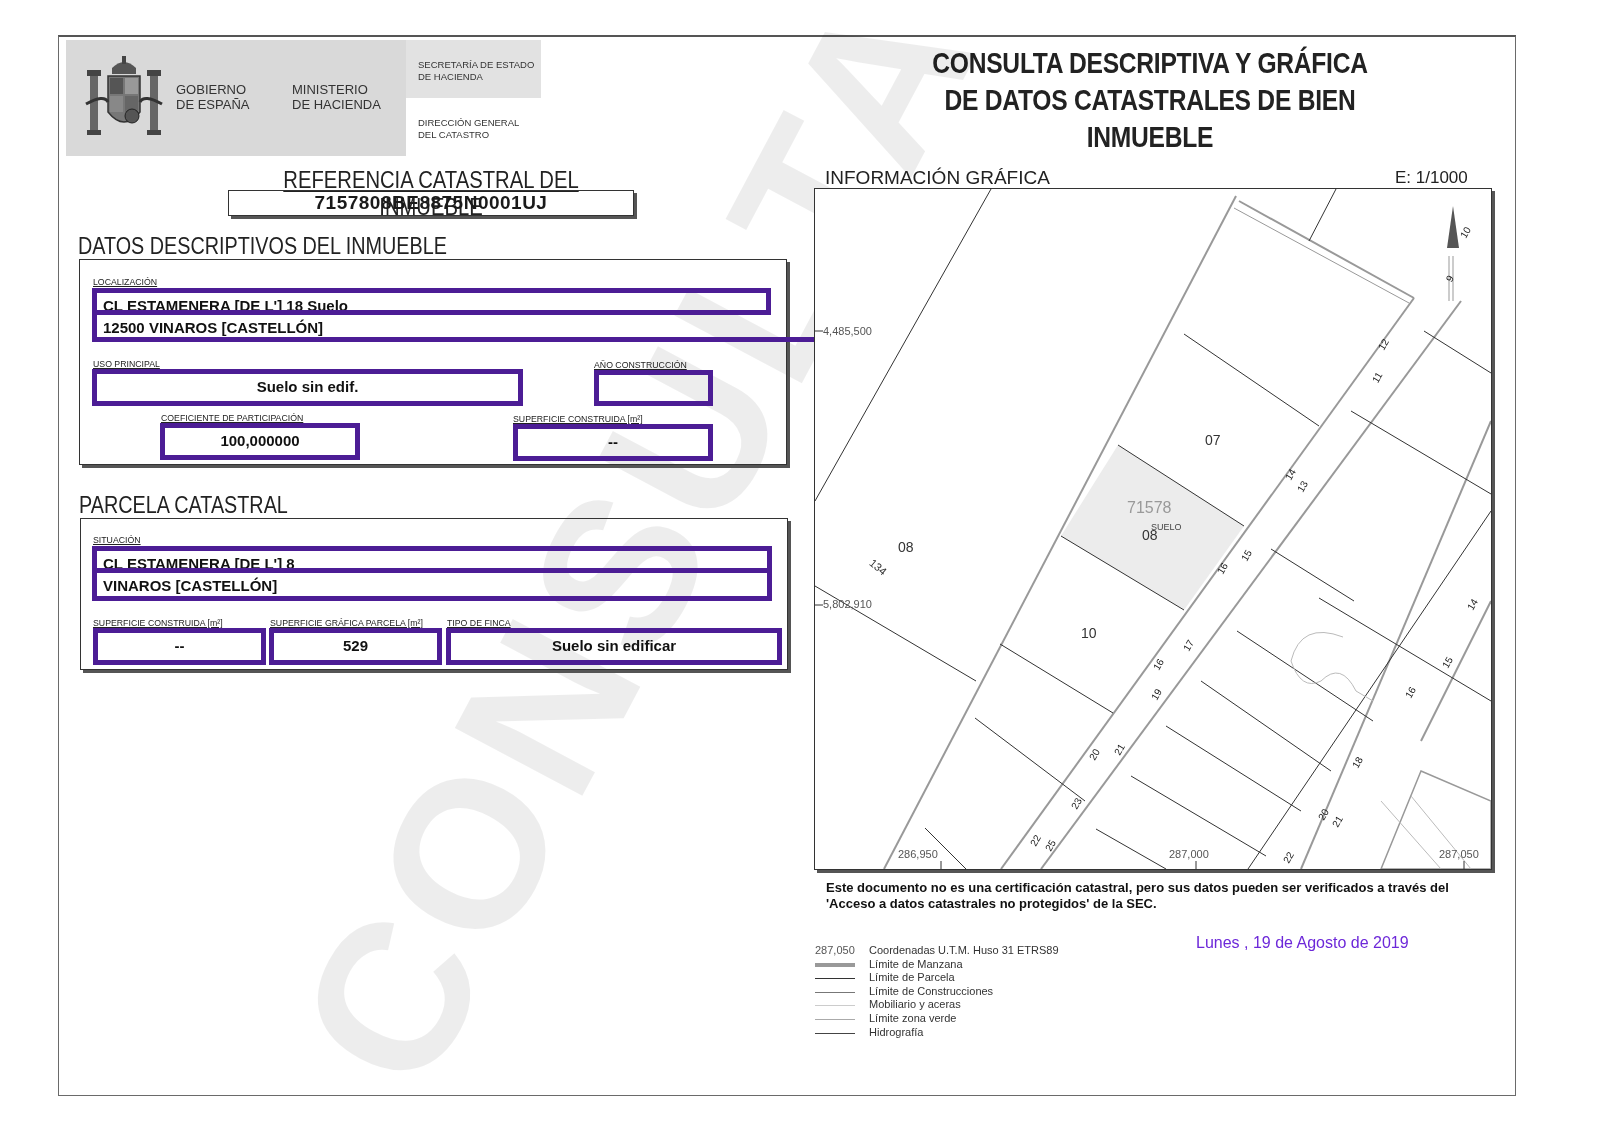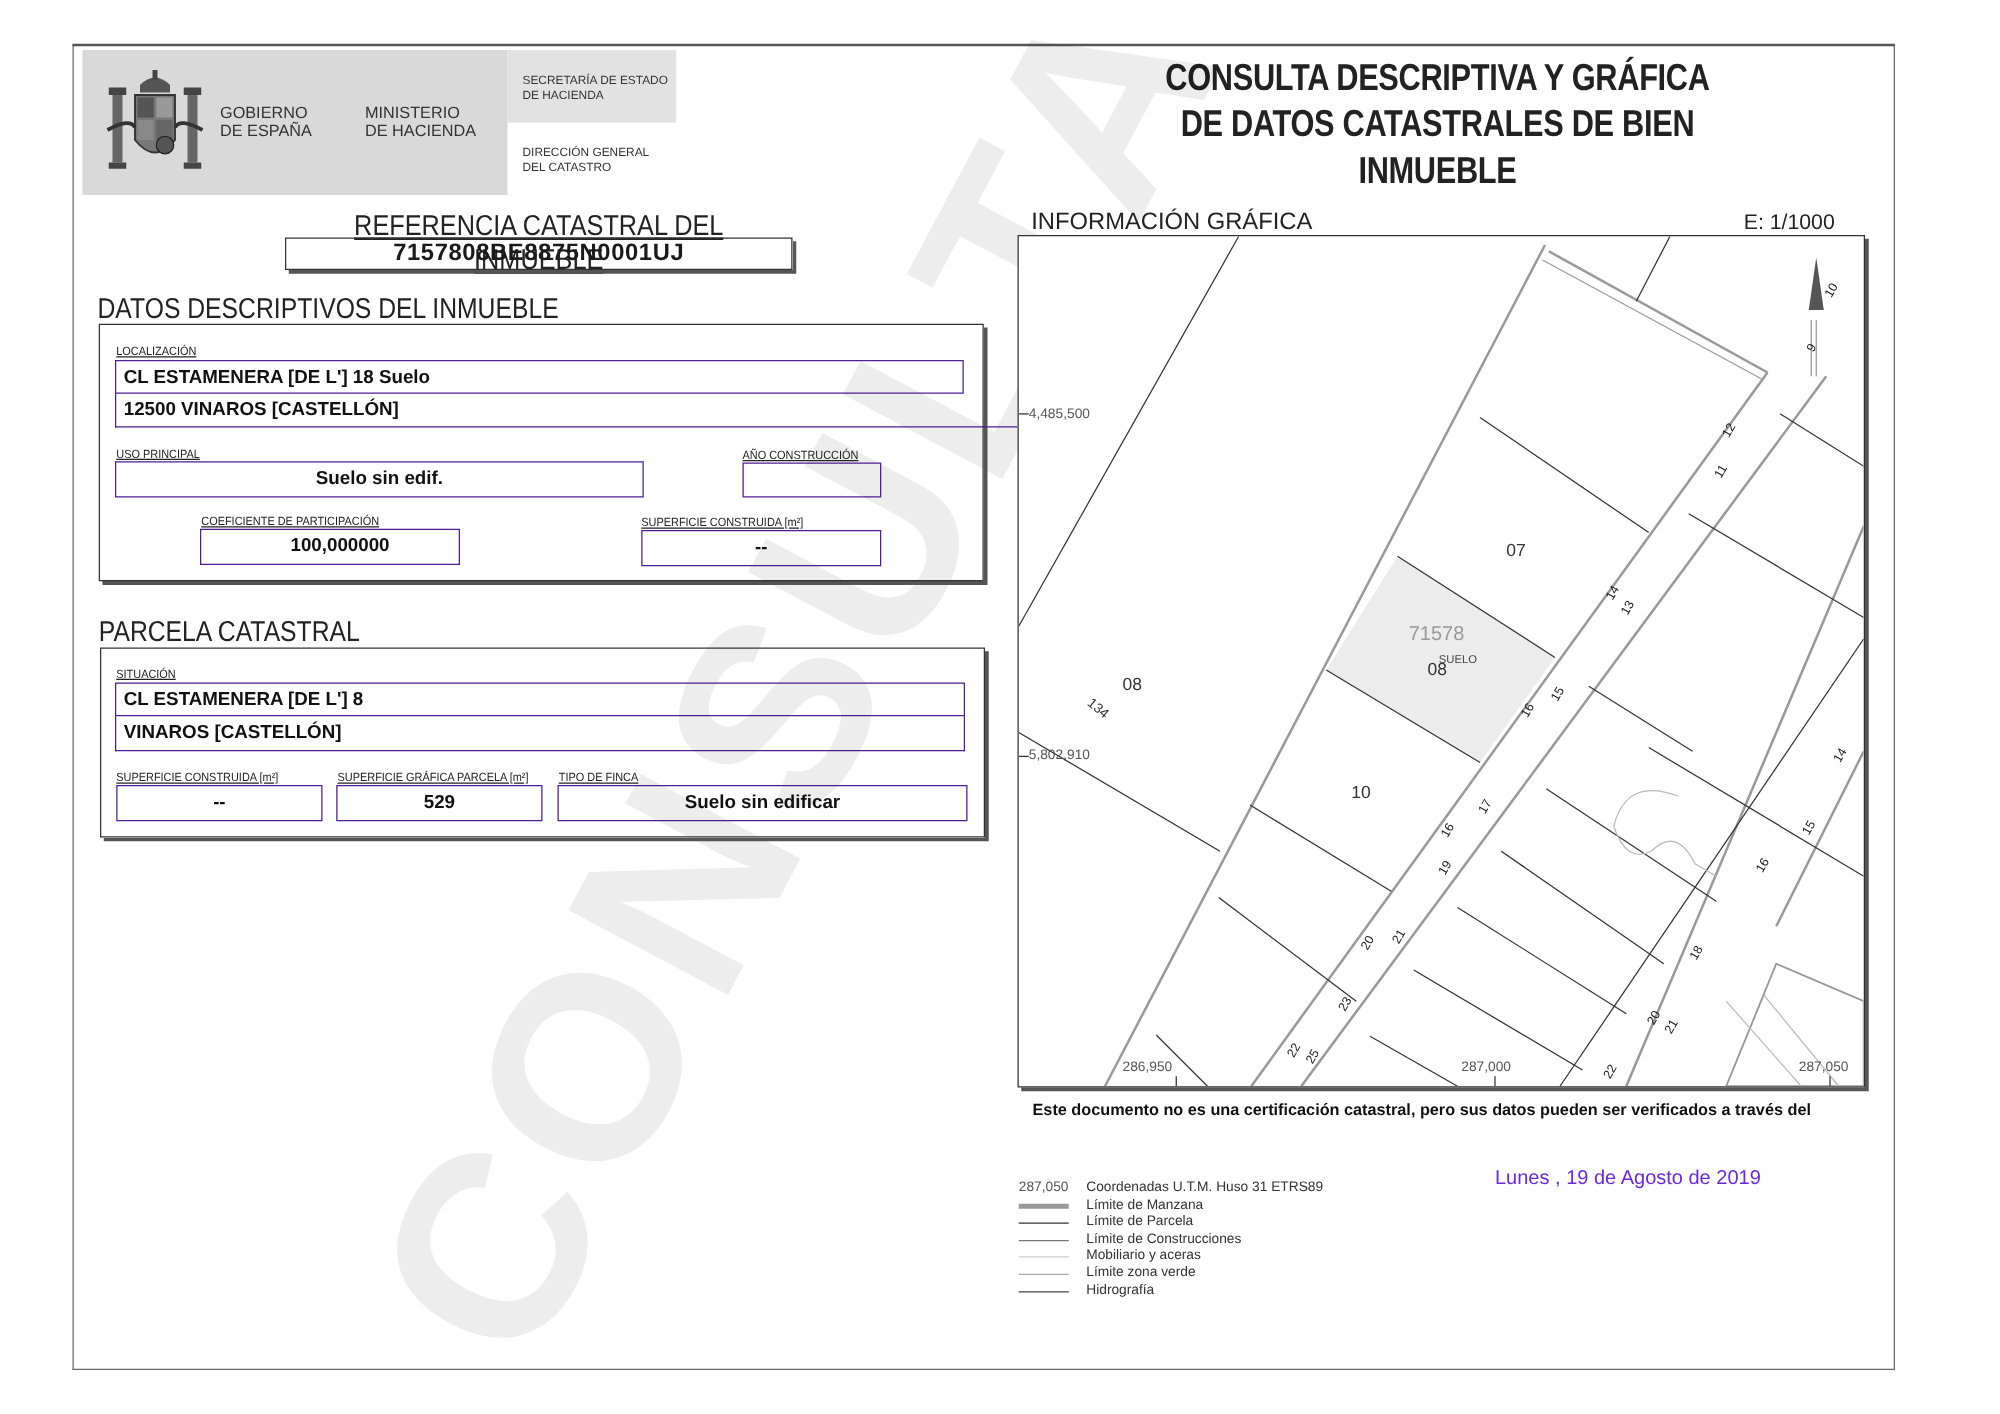--- a/index.html
+++ b/index.html
@@ -15,21 +15,21 @@
   .dir-text { position:absolute; left:352px; top:77px; font-size:9.5px; line-height:12px; color:#333; }
 
   .main-title { position:absolute; left:880px; top:44px; width:540px; text-align:center; font-family:"Liberation Sans", sans-serif; font-weight:bold; font-size:30px; line-height:37px; color:#222; transform:scaleX(0.82); transform-origin:center top; letter-spacing:-0.3px; }
 
   .ref-title { position:absolute; left:226px; top:167px; width:410px; text-align:center; font-size:23px; font-weight:normal; text-decoration:underline; color:#222; transform:scaleX(0.88); transform-origin:center; }
   .ref-box { position:absolute; left:228px; top:190px; width:404px; height:24px; border:1px solid #333; box-shadow:3px 3px 0 #555; text-align:center; font-size:19px; font-weight:bold; line-height:24px; letter-spacing:0.5px; }
 
   .section-title { position:absolute; font-size:23px; color:#222; transform:scaleX(0.86); transform-origin:left center; white-space:nowrap; }
   .panel { position:absolute; border:1px solid #333; box-shadow:3px 3px 0 #555; background:transparent; }
   .field-label { position:absolute; font-size:9.5px; color:#222; text-decoration:underline; white-space:nowrap; transform:scaleX(0.92); transform-origin:left center; }
-  .field-box { position:absolute; border:1px solid #4c1d95; font-weight:bold; font-size:15px; line-height:26px; color:#111; white-space:nowrap; overflow:hidden; }
+  .field-box { position:absolute; border:5px solid #4c1d95; font-weight:bold; font-size:15px; line-height:26px; color:#111; white-space:nowrap; overflow:hidden; }
   .field-box.left { text-align:left; padding-left:6px; box-sizing:border-box; }
   .field-box.center { text-align:center; }
 
   .watermark { position:absolute; left:150px; top:330px; font-size:210px; font-weight:bold; color:rgba(0,0,0,0.07); transform:rotate(-62deg); transform-origin:left top; white-space:nowrap; letter-spacing:8px; pointer-events:none; }
   .watermark { left:250px; top:1010px; }
 
   .graf-title { position:absolute; left:825px; top:167px; font-size:19px; color:#222; }
   .scale { position:absolute; left:1395px; top:168px; font-size:17px; color:#222; }
   .map-box { position:absolute; left:814px; top:188px; width:676px; height:680px; border:1px solid #333; box-shadow:3px 3px 0 #555; overflow:hidden; background:#fff; }
   .map-box svg { position:absolute; left:0; top:0; }
@@ -103,21 +103,21 @@
 <div class="field-box left" style="left:92px; top:288px; width:679px; height:27px;">CL ESTAMENERA [DE L'] 18 Suelo</div>
 <div class="field-box left" style="left:92px; top:315px; width:775px; height:27px; border-top:none;">12500 VINAROS [CASTELLÓN]</div>
 
 <div class="field-label" style="left:93px; top:358px;">USO PRINCIPAL</div>
 <div class="field-box center" style="left:92px; top:369px; width:421px; height:27px;">Suelo sin edif.</div>
 
 <div class="field-label" style="left:594px; top:359px;">AÑO CONSTRUCCIÓN</div>
 <div class="field-box center" style="left:594px; top:370px; width:109px; height:26px;"></div>
 
 <div class="field-label" style="left:161px; top:412px;">COEFICIENTE DE PARTICIPACIÓN</div>
-<div class="field-box center" style="left:160px; top:423px; width:190px; height:27px;padding-left:16px;">100,000000</div>
+<div class="field-box center" style="left:160px; top:423px; width:190px; height:27px;">100,000000</div>
 
 <div class="field-label" style="left:513px; top:413px;">SUPERFICIE CONSTRUIDA [m²]</div>
 <div class="field-box center" style="left:513px; top:424px; width:190px; height:27px;">--</div>
 
 <div class="section-title" style="left:79px; top:492px;">PARCELA CATASTRAL</div>
 <div class="panel" style="left:80px; top:518px; width:706px; height:150px;"></div>
 
 <div class="field-label" style="left:93px; top:534px;">SITUACIÓN</div>
 <div class="field-box left" style="left:92px; top:546px; width:680px; height:27px;">CL ESTAMENERA [DE L'] 8</div>
 <div class="field-box left" style="left:92px; top:573px; width:680px; height:28px; border-top:none;">VINAROS [CASTELLÓN]</div>
@@ -223,20 +223,21 @@
   <div style="position:absolute; left:627px; top:468px; font-size:10px; transform:rotate(-60deg);">15</div>
   <div style="position:absolute; left:590px; top:498px; font-size:10px; transform:rotate(-60deg);">16</div>
   <div style="position:absolute; left:537px; top:568px; font-size:10px; transform:rotate(-60deg);">18</div>
   <div style="position:absolute; left:503px; top:620px; font-size:10px; transform:rotate(-60deg);">20</div>
   <div style="position:absolute; left:517px; top:627px; font-size:10px; transform:rotate(-60deg);">21</div>
   <div style="position:absolute; left:468px; top:663px; font-size:10px; transform:rotate(-60deg);">22</div>
 </div>
 
 <div class="disclaimer">
   <div>Este documento no es una certificación catastral, pero sus datos pueden ser verificados a través del</div>
+  <div>'Acceso a datos catastrales no protegidos' de la SEC.</div>
 </div>
 
 <div class="date">Lunes , 19 de Agosto de 2019</div>
 
 <div class="legend">
   <div class="legend-row">
     <span class="legend-coord">287,050</span>
     <span class="legend-text">Coordenadas U.T.M. Huso 31 ETRS89</span>
   </div>
   <div class="legend-row">

